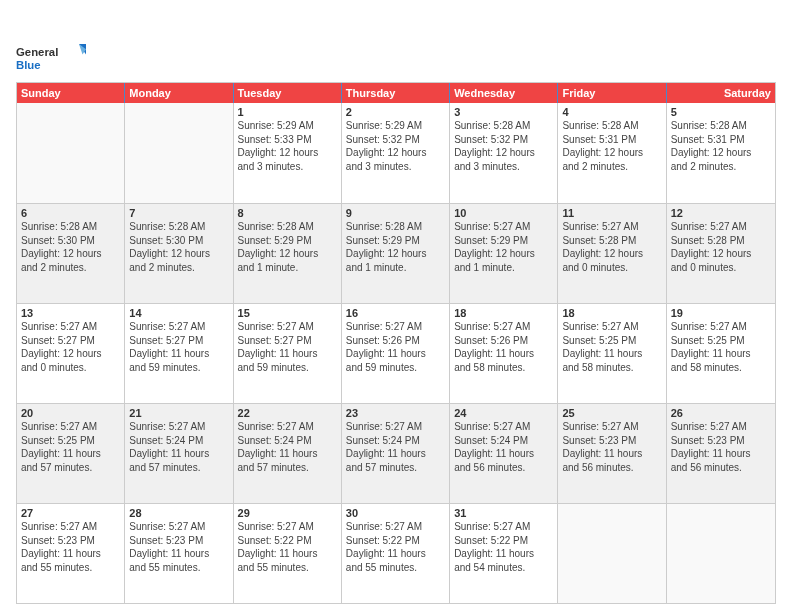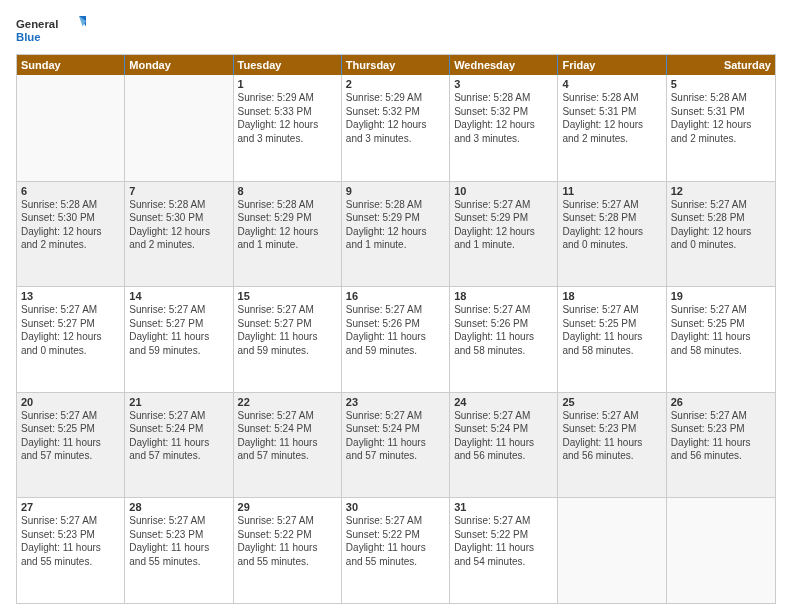--- a/index.html
+++ b/index.html
@@ -15,20 +15,21 @@
       height: 612px;
       padding: 12px 16px 8px 16px;
       display: flex;
       flex-direction: column;
     }
     .header {
       display: flex;
       justify-content: space-between;
       align-items: flex-start;
       margin-bottom: 6px;
+      margin-top: 28px;
     }
     .logo {
       display: flex;
       align-items: center;
       gap: 4px;
     }
     .title-block {
       text-align: right;
     }
     .month-title {
@@ -43,21 +44,21 @@
     }
     .calendar {
       flex: 1;
       display: flex;
       flex-direction: column;
       border: 1px solid #ccc;
     }
     .cal-header {
       display: grid;
       grid-template-columns: repeat(7, 1fr);
-      background: #a16207;
+      background: #ef4444;
     }
     .cal-header-cell {
       color: #fff;
       font-size: 11px;
       font-weight: bold;
       padding: 4px 4px;
       text-align: left;
       border-right: 1px solid #4a87c9;
     }
     .cal-header-cell:last-child { border-right: none; text-align: right; }

